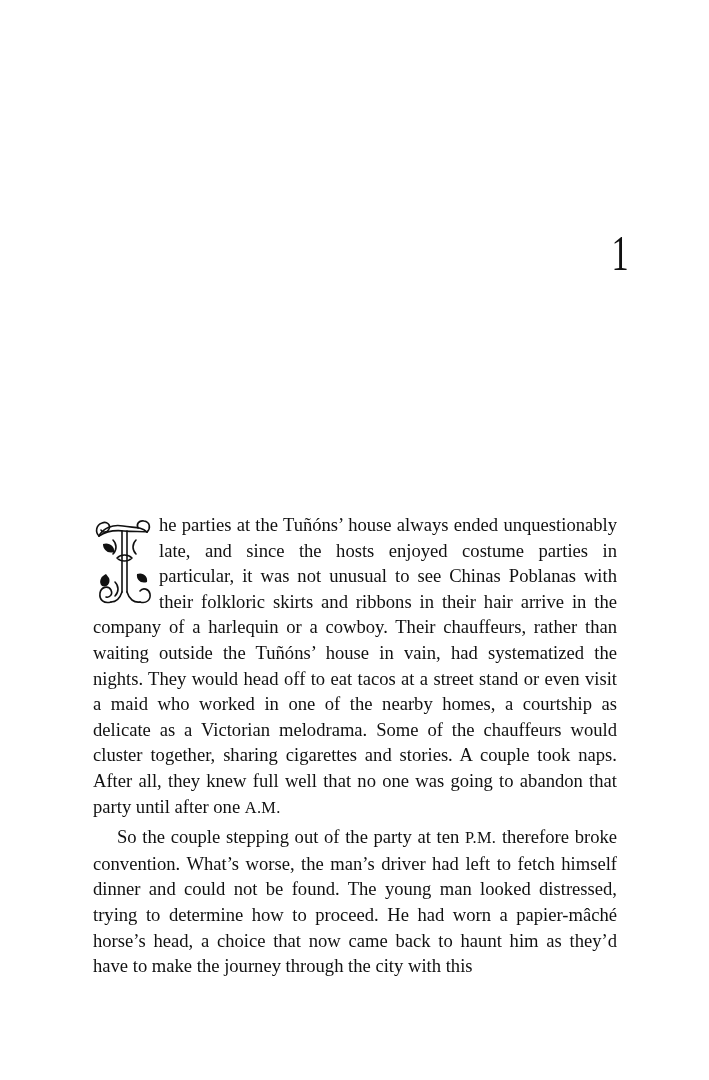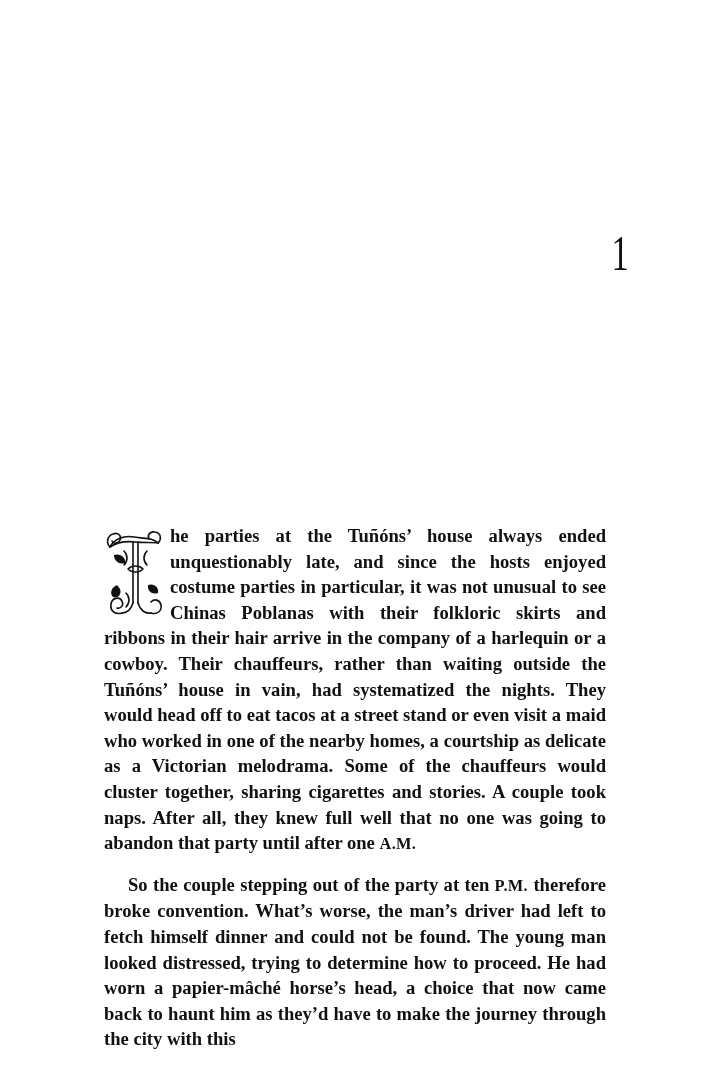--- a/index.html
+++ b/index.html
@@ -50,24 +50,23 @@
     left: 89px;
     top: 508px;
     width: 532px;
   }
 
   .para {
     font-size: 18.6px;
     line-height: 25.6px;
     text-align: justify;
     text-justify: inter-word;
-    margin: 15px;
+    margin: 4px;
     hyphens: manual;
     color: #111111;
-    font-weight: bold;
   }
   .para + .para {
     text-indent: 24px;
   }
 
   
   .para-first {
     position: relative;
     min-height: 104px;
   }

